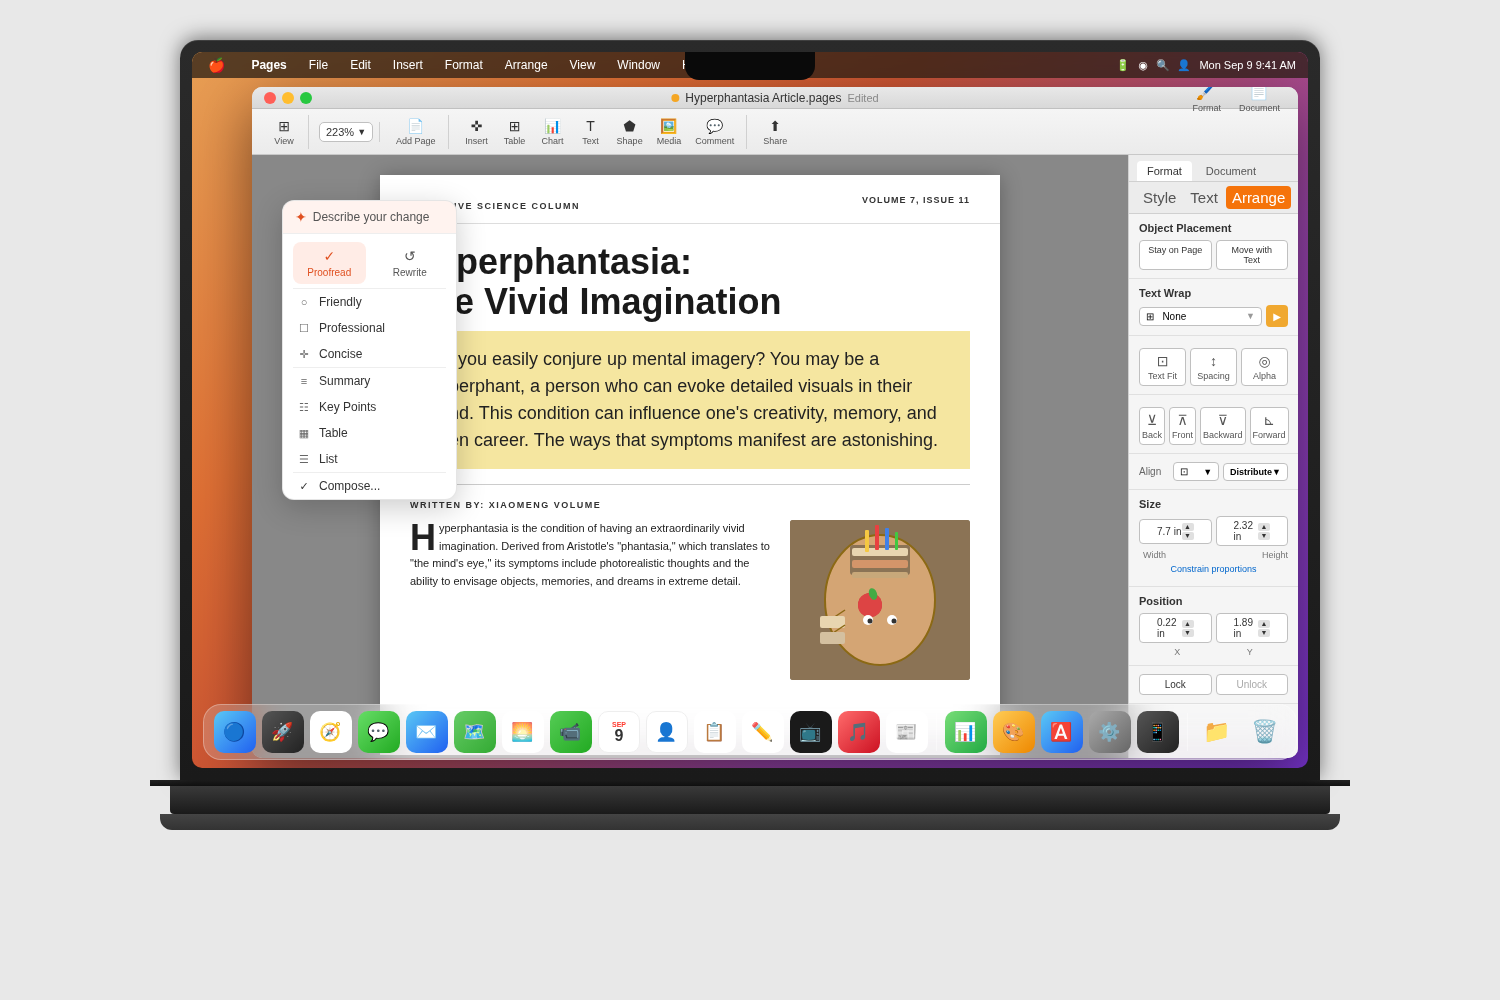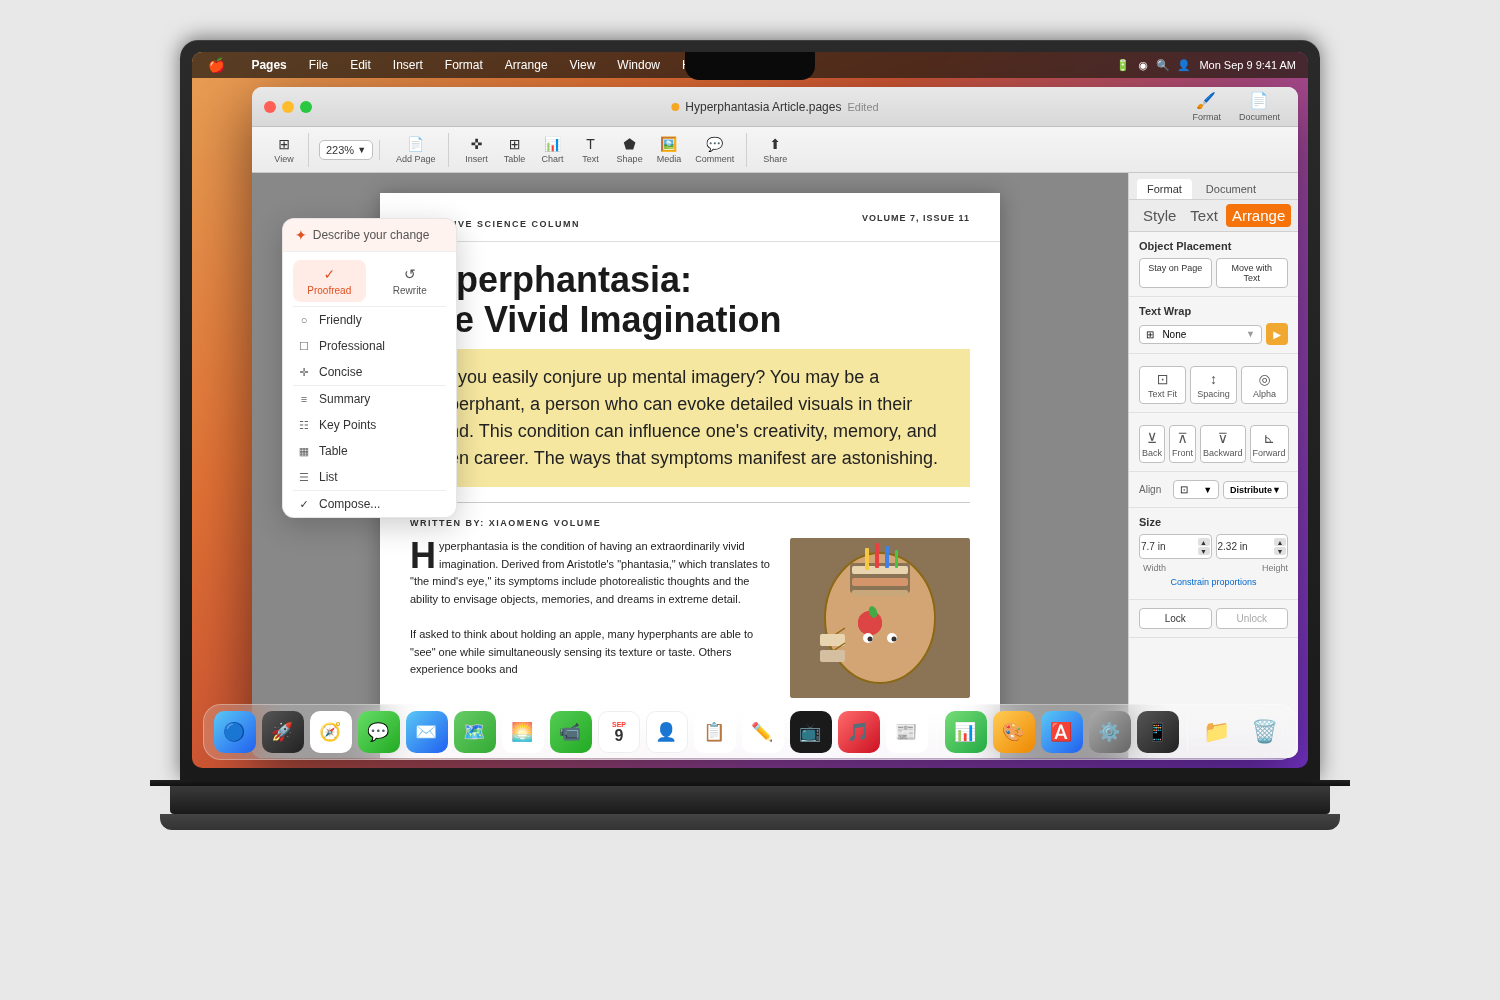--- a/index.html
+++ b/index.html
@@ -120,21 +120,21 @@
       background: #f0f0f0;
       border-radius: 10px;
       box-shadow: 0 20px 60px rgba(0,0,0,0.5);
       overflow: hidden;
       display: flex;
       flex-direction: column;
     }
 
     
     .window-titlebar {
-      height: 40px;
+      height: 22px;
       background: linear-gradient(180deg, #e8e8e8 0%, #d8d8d8 100%);
       display: flex;
       align-items: center;
       padding: 0 12px;
       border-bottom: 1px solid #c0c0c0;
       position: relative;
     }
 
     .window-controls {
       display: flex;
@@ -400,21 +400,21 @@
 
     .panel-field-row {
       display: flex;
       align-items: center;
       gap: 4px;
       margin-bottom: 4px;
     }
 
     .panel-input {
       flex: 1;
-      padding: 3px 1px;
+      padding: 3px 17px;
       border: 1px solid #c0c0c0;
       border-radius: 4px;
       background: white;
       font-size: 10px;
       color: #333;
       display: flex;
       align-items: center;
       justify-content: space-between;
     }
 
@@ -954,21 +954,20 @@
                   <div>Hyperphantasia:</div>
                   <div>The Vivid Imagination</div>
                 </div>
                 <div class="article-highlight">Do you easily conjure up mental imagery? You may be a hyperphant, a person who can evoke detailed visuals in their mind. This condition can influence one's creativity, memory, and even career. The ways that symptoms manifest are astonishing.</div>
                 <div class="article-divider"></div>
                 <div class="article-byline">WRITTEN BY: XIAOMENG VOLUME</div>
                 <div class="article-body">
                   <div class="article-text">
                     <p><span class="drop-cap">H</span><span>yperphantasia is the condition of having an extraordinarily vivid imagination. Derived from Aristotle's "phantasia," which translates to "the mind's eye," its symptoms include photorealistic thoughts and the ability to envisage objects, memories, and dreams in extreme detail.</span></p>
                     <br>
-                    <p>If asked to think about holding an apple, many hyperphants are able to "see" one while simultaneously sensing its texture or taste. Others experience books and</p>
                   </div>
                   <div class="article-image">
                     <svg class="head-illustration" viewBox="0 0 180 160" xmlns="http://www.w3.org/2000/svg">
 
                       <rect width="180" height="160" fill="#8B7355"></rect>
 
                       <ellipse cx="90" cy="80" rx="55" ry="65" fill="#D4A574" stroke="#8B6914" stroke-width="2"></ellipse>
 
                       <rect x="60" y="25" width="60" height="30" fill="#8B7355" rx="3"></rect>
 
@@ -1111,20 +1110,43 @@
                   <div style="display:flex; gap:4px; align-items:center;">
                     <span style="font-size:9px; color:#777; margin-left:4px;">Width</span>
                   </div>
                   <div style="display:flex; gap:4px; align-items:center; margin-left:auto;">
                     <span style="font-size:9px; color:#777;">Height</span>
                   </div>
                 </div>
                 <div class="constrain-link">Constrain proportions</div>
               </div>
 
+              <div class="panel-section">
+                <div class="panel-section-title">Position</div>
+                <div class="panel-field-row">
+                  <div class="panel-input">
+                    <span>0.22 in</span>
+                    <div class="panel-stepper">
+                      <div class="panel-stepper-btn">▲</div>
+                      <div class="panel-stepper-btn">▼</div>
+                    </div>
+                  </div>
+                  <div class="panel-input">
+                    <span>1.89 in</span>
+                    <div class="panel-stepper">
+                      <div class="panel-stepper-btn">▲</div>
+                      <div class="panel-stepper-btn">▼</div>
+                    </div>
+                  </div>
+                </div>
+                <div style="display:flex; gap:4px; font-size:9px; color:#777; padding: 0 4px;">
+                  <span style="flex:1; text-align:center;">X</span>
+                  <span style="flex:1; text-align:center;">Y</span>
+                </div>
+              </div>
 
 
               <div class="panel-section">
                 <div class="lock-btn-row">
                   <div class="lock-btn">Lock</div>
                   <div class="lock-btn disabled">Unlock</div>
                 </div>
 
               </div>
 

